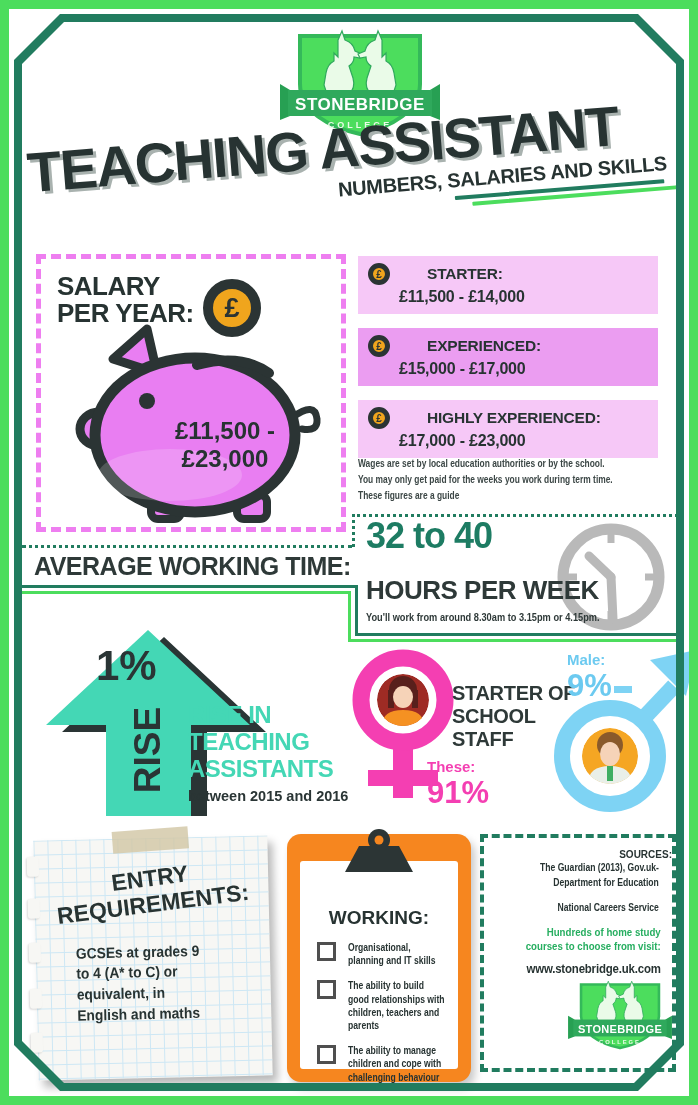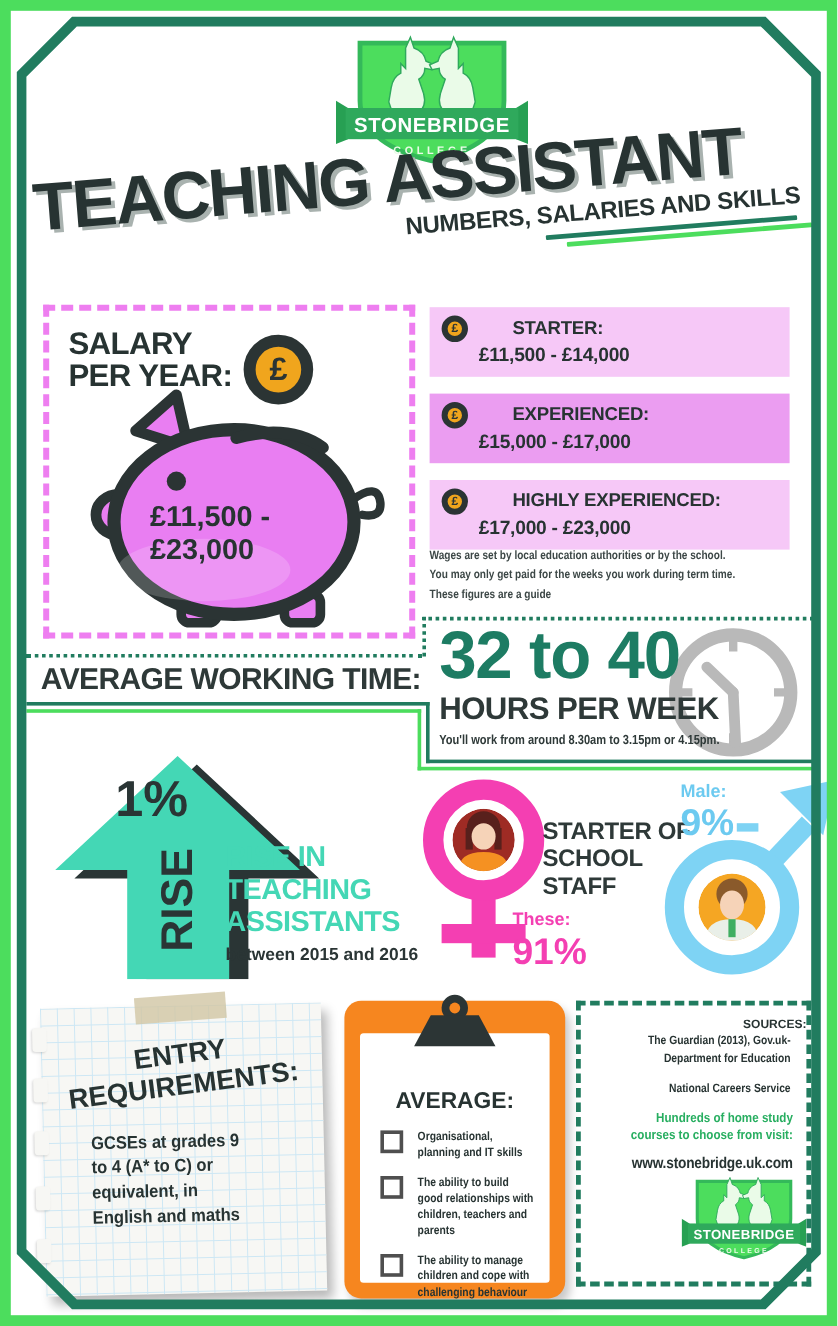--- a/index.html
+++ b/index.html
@@ -27,40 +27,40 @@
   .subline{height:4px;margin-left:auto;border-radius:1px;}
   .subline.dark{width:210px;background:#217c5f;margin-top:4px;margin-right:14px;}
   .subline.brite{width:205px;background:#4cdd5d;margin-top:3px;margin-right:2px;}
 
   
   #salary-box{left:36px;top:254px;width:310px;height:278px;border:5px dashed #ee7ef0;z-index:1;}
   #salary-title{left:16px;top:14px;font-size:26px;line-height:1.05;letter-spacing:-.5px;}
   .coin{border-radius:50%;background:#f0a51d;color:#2b3434;display:flex;align-items:center;justify-content:center;}
   #big-coin{left:162px;top:20px;width:58px;height:58px;border:10px solid #2b3434;font-size:27px;}
   #piggy-wrap{left:14px;top:64px;width:278px;height:202px;}
-  #piggy-range{left:84px;top:158px;width:200px;text-align:left;font-size:24px;line-height:1.15;color:#273332;}
+  #piggy-range{left:84px;top:158px;width:200px;text-align:center;font-size:24px;line-height:1.15;color:#273332;}
 
   
   #bands{left:358px;top:256px;width:300px;}
   .band{padding:7px 10px 8px 10px;margin-bottom:14px;}
   .band.light{background:#f6c8f7;}
   .band.mid{background:#eb9df1;}
   .band-row{display:flex;align-items:center;gap:9px;}
   .band-coin{width:22px;height:22px;border:5px solid #2b3434;font-size:10px;flex:0 0 auto;}
   .band-label{font-size:15.5px;letter-spacing:-.2px;margin-left:28px;}
   .band-range{font-size:16px;margin:3px 0 0 31px;letter-spacing:-.2px;}
   #salary-note{left:358px;top:456px;width:306px;font-size:10px;line-height:1.62;color:#3c4746;}
 
   
   .dotline{border-top:3px dotted #217c5f;height:0;z-index:1;}
   .dotvert{border-left:3px dotted #217c5f;width:0;z-index:1;}
   .gline{background:#217c5f;z-index:1;}
   .bline{background:#4cdd5d;z-index:1;}
   #awt-label{left:34px;top:552px;font-size:25px;letter-spacing:-.5px;color:#2e3938;z-index:2;}
-  #wt-hours{left:366px;top:518px;font-size:56px;letter-spacing:-1px;color:#1d7c63;z-index:2;line-height:1;}
+  #wt-hours{left:366px;top:518px;font-size:36px;letter-spacing:-1px;color:#1d7c63;z-index:2;line-height:1;}
   #wt-unit{left:366px;top:577px;font-size:26px;letter-spacing:-.5px;color:#2e3938;z-index:2;line-height:1;}
   #wt-detail{left:366px;top:611px;font-size:11px;color:#2e3938;z-index:2;}
   #clock{left:552px;top:518px;z-index:1;}
 
   
   #rise-arrow{left:36px;top:630px;z-index:1;}
   #rise-pct{left:96px;top:642px;font-size:42px;color:#2a3535;z-index:2;}
   #rise-vert{left:93px;top:728px;width:110px;height:44px;transform:rotate(-90deg);font-size:37px;
              color:#2a3535;text-align:center;z-index:2;line-height:44px;}
   #rise-head{left:188px;top:702px;font-size:24px;line-height:1.12;letter-spacing:-.5px;color:#44d7b5;z-index:2;}
@@ -291,21 +291,21 @@
     <div class="ml" id="entry-title">ENTRY
 REQUIREMENTS:</div>
     <div class="ml c92" id="entry-body">GCSEs at grades 9
 to 4 (A* to C) or
 equivalent, in
 English and maths</div>
   </div>
 
   <div class="abs" id="clipboard">
     <div id="clip-paper">
-      <div id="skills-title">AVERAGE:</div>
+      <div id="skills-title">WORKING:</div>
       <div class="skill">
         <span class="box"></span>
         <div class="txt c86w">Organisational, planning and IT skills</div>
       </div>
       <div class="skill">
         <span class="box"></span>
         <div class="txt c86w">The ability to build good relationships with children, teachers and parents</div>
       </div>
       <div class="skill">
         <span class="box"></span>

